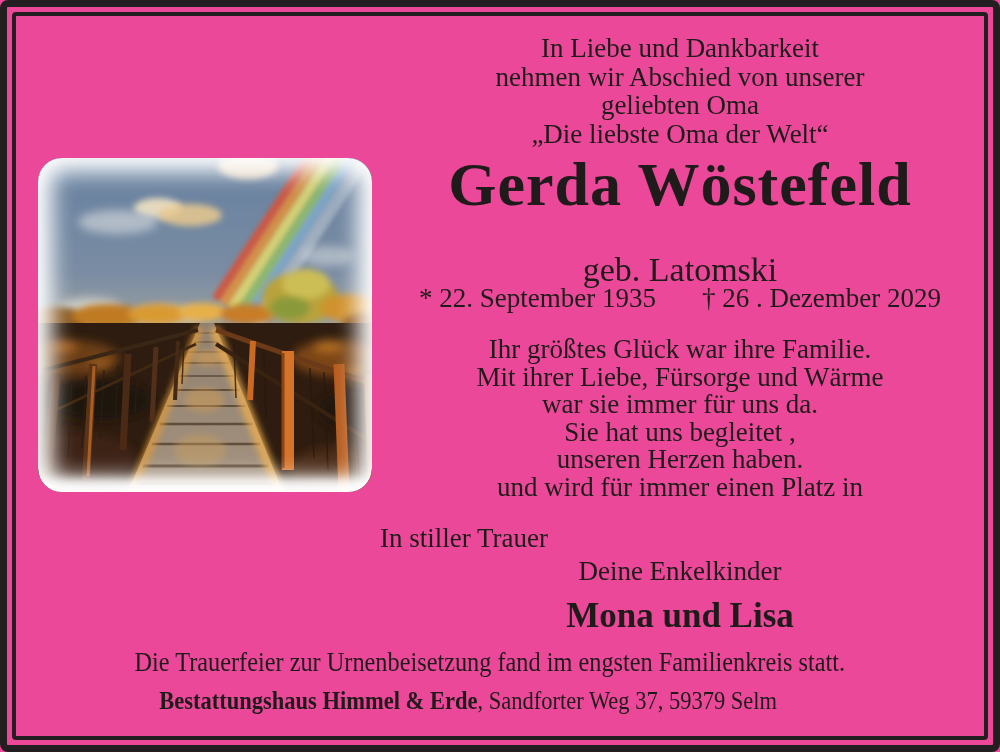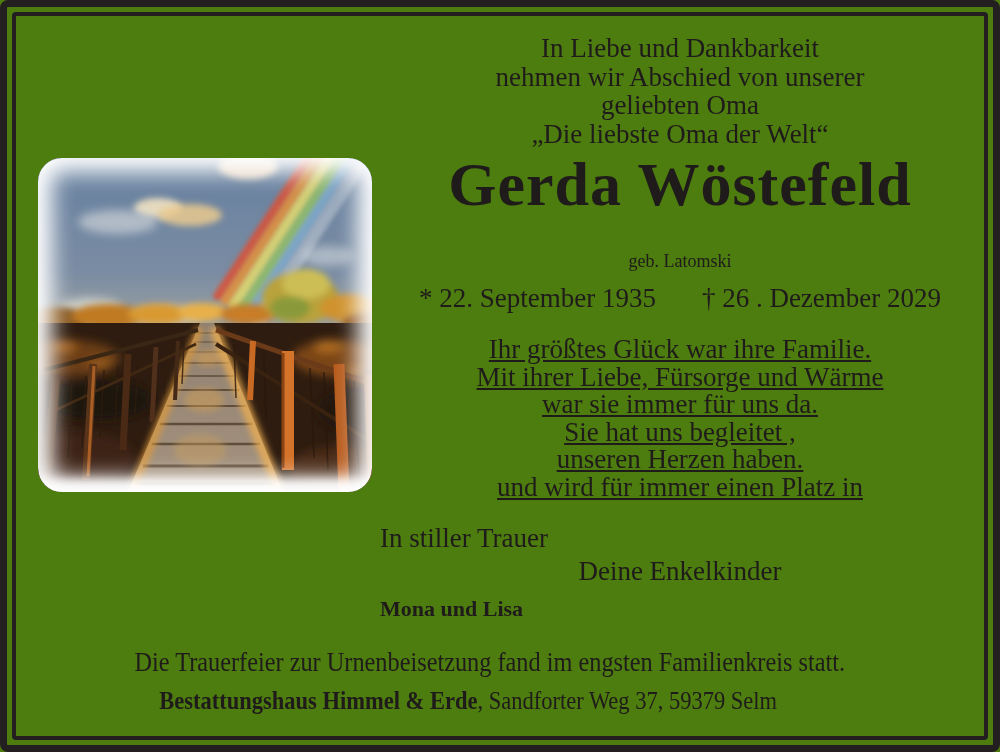--- a/index.html
+++ b/index.html
@@ -1,17 +1,17 @@
 <!DOCTYPE html>
 <html><head>
 <meta charset="utf-8">
 <style>
   html,body{margin:0;padding:0;background:#ffffff;}
   .sheet{
-    position:relative;width:1000px;height:752px;background:#4d7c0f;overflow:hidden;
+    position:relative;width:1000px;height:752px;background:#ec4899;overflow:hidden;
     font-family:"Liberation Serif","DejaVu Serif",serif;color:#1f1b1a;
     box-sizing:border-box;
   }
   .frame-outer{
     position:absolute;inset:0;border:7px solid #231f20;border-radius:8px;
     pointer-events:none;box-sizing:border-box;
   }
   .frame-inner{
     position:absolute;inset:12px;border:4px solid #231f20;border-radius:4px;
     pointer-events:none;box-sizing:border-box;
@@ -28,41 +28,41 @@
   .photo .feather{
     content:"";position:absolute;inset:0;border-radius:24px;
     box-shadow:inset 0 0 22px 14px #ffffff;pointer-events:none;
   }
   .name{
     position:absolute;left:380px;top:152px;width:600px;text-align:center;
     font-size:62px;font-weight:bold;letter-spacing:1px;line-height:64px;
   }
   .maiden{
     position:absolute;left:380px;top:251px;width:600px;text-align:center;
-    font-size:18px;
+    font-size:34px;
   }
   .dates{
     position:absolute;left:380px;top:283px;width:600px;
     display:flex;justify-content:center;gap:46px;font-size:27px;align-items:flex-end;
   }
   .poem{
     position:absolute;left:380px;top:336px;width:600px;text-align:center;
-    font-size:27px;line-height:27.5px;text-decoration:underline;
+    font-size:27px;line-height:27.5px;
   }
   .mourning{
     position:absolute;left:380px;top:523px;width:600px;text-align:left;
     font-size:27px;
   }
   .mourners-intro{
     position:absolute;left:380px;top:556px;width:600px;text-align:center;
     font-size:27px;
   }
   .mourners-names{
-    position:absolute;left:380px;top:596px;width:600px;text-align:left;
-    font-size:22px;font-weight:bold;
+    position:absolute;left:380px;top:596px;width:600px;text-align:center;
+    font-size:35px;font-weight:bold;
   }
   .ceremony{
     position:absolute;left:0;top:647px;width:980px;text-align:center;
     font-size:27px;
   }
   .funeral{
     position:absolute;left:0;top:687px;width:936px;text-align:center;
     font-size:25px;
   }
   .condensed{display:inline-block;transform:scaleX(0.9);transform-origin:center;}

